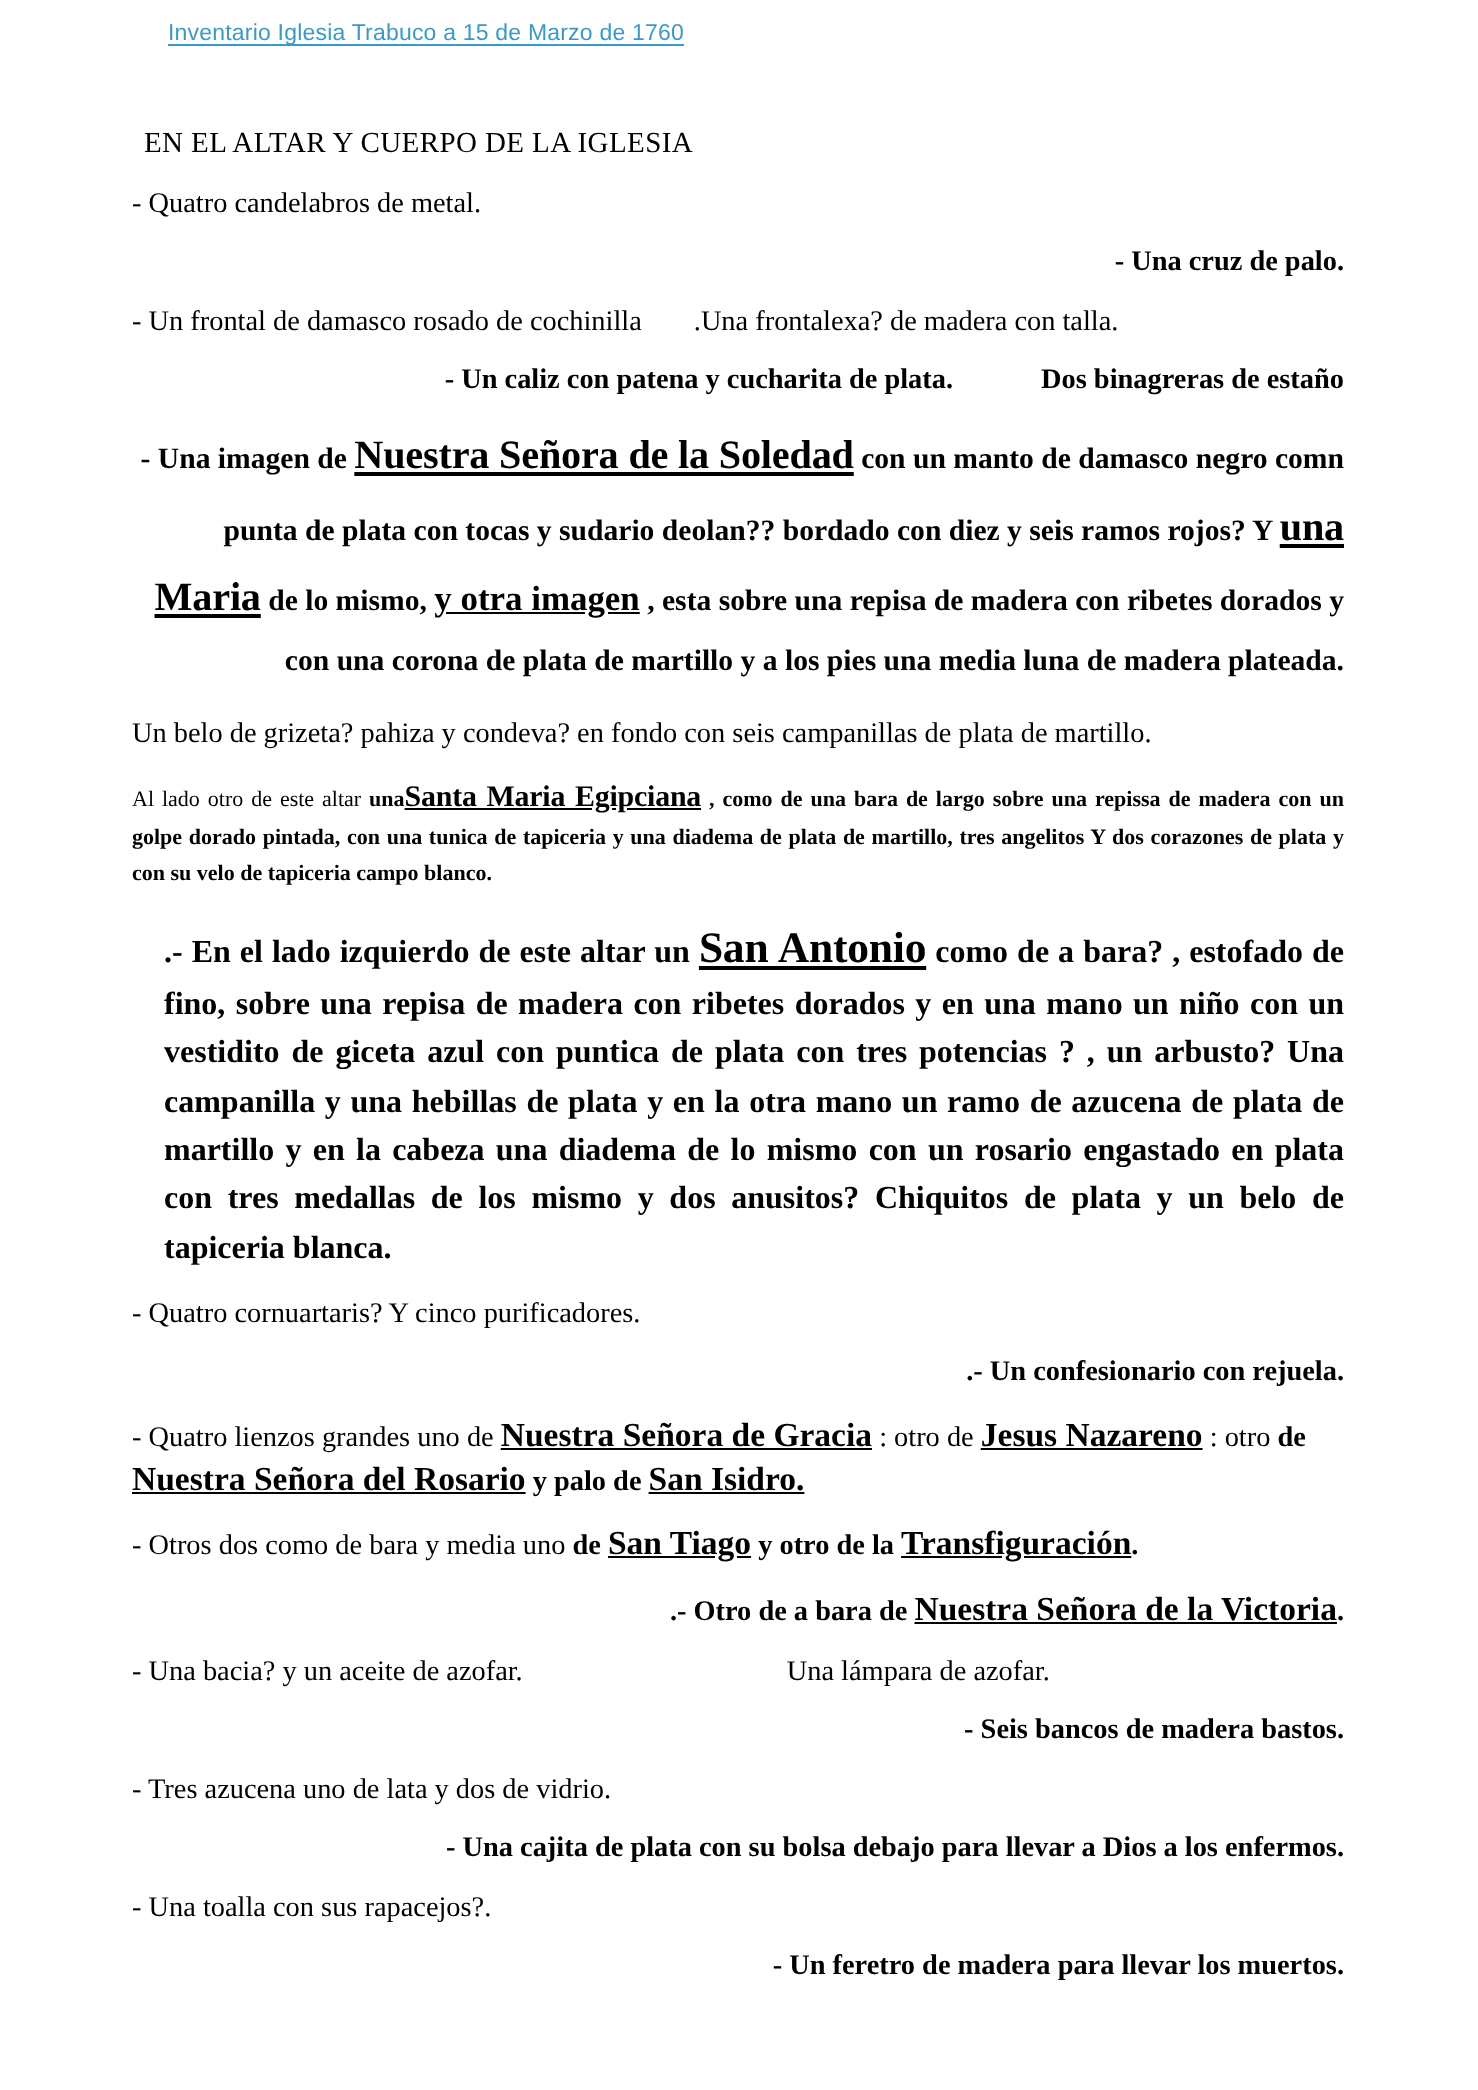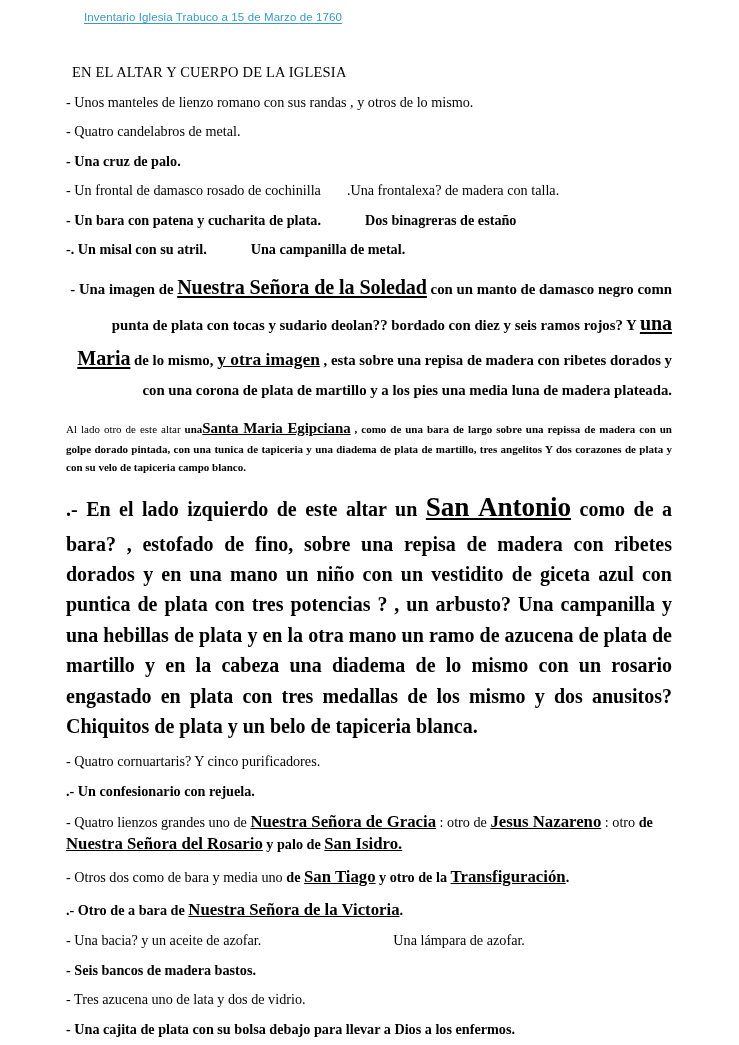--- a/index.html
+++ b/index.html
@@ -66,28 +66,28 @@
   }
 
   p.para-loose {
     margin: 0 0 13px 0;
     font-size: 14.8px;
     line-height: 1.78;
     text-align: right;
   }
 
   p.para-just {
-    margin: 0 0 11px 0;
-    font-size: 20px;
+    margin: 0 0 11px 16px;
+    font-size: 16px;
     line-height: 1.52;
     text-align: justify;
   }
 
   
-  .b  { font-weight: bold; }
+  .b  { font-weight: bold; text-align: right; }
   .big {
     font-size: 1.36em;
     font-weight: bold;
     text-decoration: underline;
     letter-spacing: -.1px;
   }
   .mid {
     font-size: 1.18em;
     font-weight: bold;
     text-decoration: underline;
@@ -101,48 +101,45 @@
 <body>
 
 <div class="page">
 
   <a class="doc-header" href="#">Inventario Iglesia Trabuco a 15 de Marzo de 1760</a>
 
   <div class="body-block">
 
     <div class="section-title">EN EL ALTAR Y CUERPO DE LA IGLESIA</div>
 
-    <p class="line">
-      <span>- Unos manteles de lienzo romano con sus randas , y otros de lo mismo.</span>
-    </p>
 
     <p class="line">
       <span>- Quatro candelabros de metal.</span>
     </p>
 
     <p class="line b">
       <span>- Una cruz de palo.</span>
     </p>
 
     <p class="line">
       <span>- Un frontal de damasco rosado de cochinilla</span><span class="gap-sm"></span><span>.Una frontalexa? de madera con talla.</span>
     </p>
 
     <p class="line b">
-      <span>- Un bara con patena y cucharita de plata.</span><span class="gap-md"></span><span>Dos binagreras de estaño</span>
+      <span>- Un caliz con patena y cucharita de plata.</span><span class="gap-md"></span><span>Dos binagreras de estaño</span>
     </p>
 
-    <p class="line b">
-      <span>-. Un misal con su atril.</span><span class="gap-md"></span><span>Una campanilla de metal.</span>
-    </p>
 
     <p class="para-loose b">
       <span>- Una imagen de </span><span class="big">Nuestra Señora de la Soledad</span><span> con un manto de damasco negro comn punta de plata con tocas y sudario deolan?? bordado con diez y seis ramos rojos? Y </span><span class="big">una Maria</span><span> de lo mismo, </span><span class="mid">y otra imagen</span><span> , esta sobre  una repisa de madera con ribetes dorados y con una corona de plata de martillo y a los pies una media luna de madera plateada.</span>
     </p>
 
+    <p class="line">
+      <span>Un belo de grizeta? pahiza y condeva? en fondo con seis campanillas de plata de martillo.</span>
+    </p>
 
     <p class="para">
       <span>Al lado otro de este altar </span><span class="b">una</span><span class="big">Santa Maria Egipciana</span><span class="b"> , como de una bara de largo sobre una repissa de madera con un golpe dorado pintada, con una tunica de tapiceria y una diadema de plata de  martillo, tres angelitos Y dos corazones de plata y con su velo de tapiceria campo blanco.</span>
     </p>
 
     <p class="para-just b">
       <span>.- En el lado izquierdo de este altar un </span><span class="big">San Antonio</span><span> como de a bara? , estofado de fino, sobre una repisa de madera con ribetes dorados y en una mano un niño con un vestidito de giceta azul con puntica de plata con tres  potencias ? , un arbusto? Una campanilla y una hebillas de plata y en la otra mano un ramo de azucena de plata de martillo y en la cabeza una diadema de lo mismo con un rosario engastado en plata con tres medallas de los mismo y dos anusitos? Chiquitos de plata y un belo de tapiceria blanca.</span>
     </p>
 
     <p class="line">

